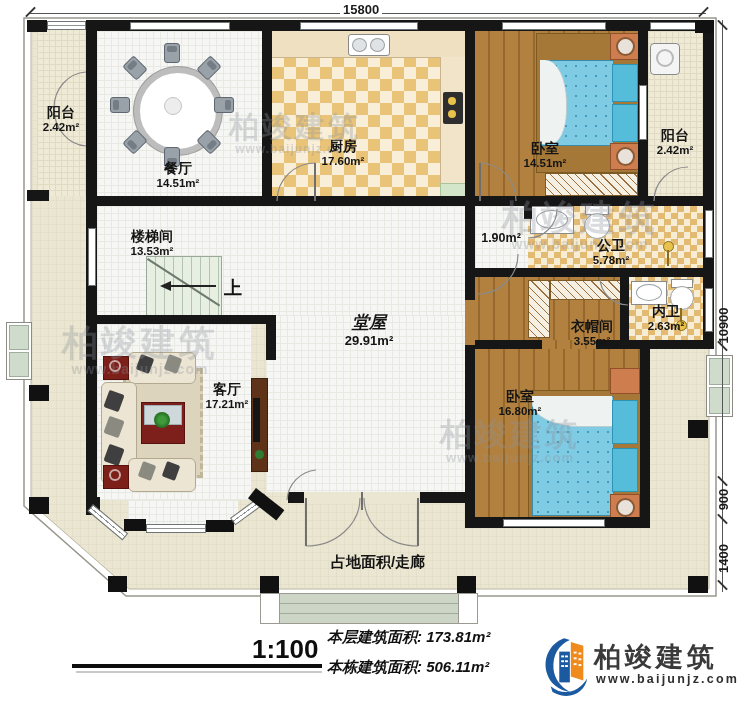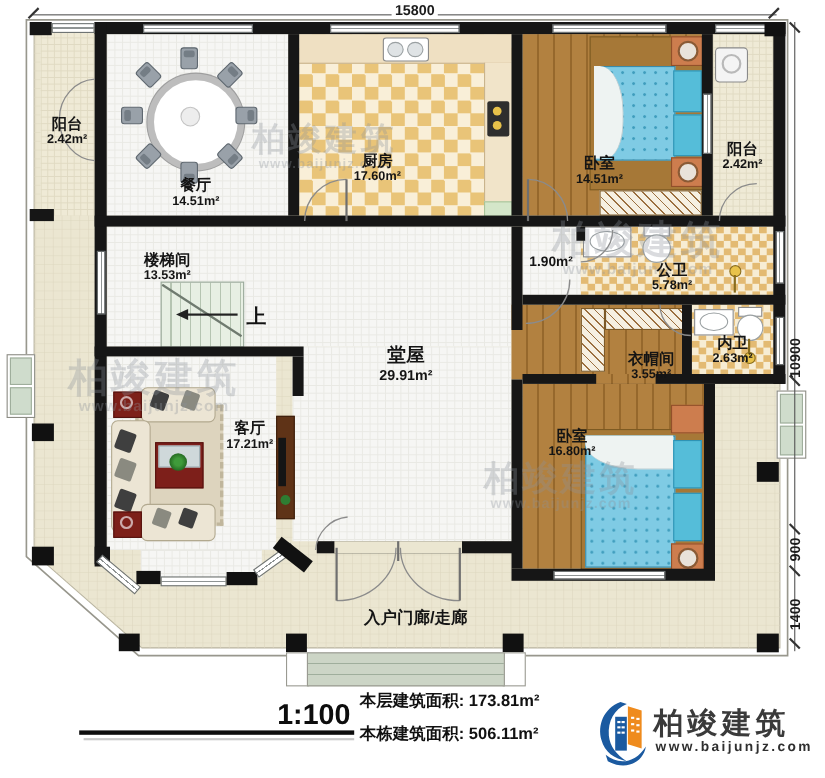--- a/index.html
+++ b/index.html
@@ -27,21 +27,21 @@
   .fix{position:absolute;background:#fff;border:1.5px solid #8a8a8a;}
   .gold-dot{position:absolute;width:9px;height:9px;border-radius:50%;background:#e8c24a;border:1.5px solid #8a6d1d;}
   .tick{position:absolute;width:13px;height:2px;background:#333;}
   .dimline{position:absolute;background:#555;}
   .dimtext{position:absolute;font-size:13px;font-weight:bold;color:#1c1c1c;background:#fff;padding:0 3px;}
   .vdim{position:absolute;font-size:13px;font-weight:bold;color:#1c1c1c;text-align:center;transform:rotate(-90deg);}
   .chair{position:absolute;width:16px;height:20px;background:#99a1a9;border:1px solid #5f6870;border-radius:3px;box-sizing:border-box;}
   .chair::after{content:"";display:block;margin:2px;height:6px;background:#747d85;border-radius:2px;}
   .pillow{position:absolute;background:#3f3f3f;border-radius:2px;transform:rotate(20deg);}
   .ftr-label{font-weight:700;color:#111;}
-  .stat-line{position:absolute;font-size:15px;font-weight:700;color:#111;white-space:nowrap;}
+  .stat-line{position:absolute;font-size:15px;font-weight:700;color:#111;white-space:nowrap;font-style:italic;}
   .stat-line .val{font-weight:700;}
 </style>
 </head>
 <body>
 
 <div id="stage">
 
   <svg class="abs" width="750" height="620" viewBox="0 0 750 620" style="left:0;top:0">
     <defs>
       <pattern id="pg" width="8" height="8" patternUnits="userSpaceOnUse">
@@ -278,21 +278,21 @@
   <div class="room-label" style="left:675px;top:127px;">
     <div class="rn">阳台</div>
     <div class="ra">2.42m²</div>
   </div>
   <div class="room-label" style="left:152px;top:228px;">
     <div class="rn">楼梯间</div>
     <div class="ra">13.53m²</div>
   </div>
   <div class="abs" style="left:224px;top:276px;font-size:18px;font-weight:bold;color:#111;">上</div>
   <div class="room-label" style="left:369px;top:313px;">
-    <div class="rn" style="font-size:17px;">堂屋</div>
+    <div class="rn" style="font-size:17px;font-style:italic;">堂屋</div>
     <div class="ra" style="font-size:13px;">29.91m²</div>
   </div>
   <div class="room-label" style="left:501px;top:231px;">
     <div class="ra" style="font-size:12.5px;text-align:right;">1.90m²</div>
   </div>
   <div class="room-label" style="left:611px;top:237px;">
     <div class="rn">公卫</div>
     <div class="ra">5.78m²</div>
   </div>
   <div class="room-label" style="left:666px;top:303px;">
@@ -305,27 +305,27 @@
   </div>
   <div class="room-label" style="left:227px;top:381px;">
     <div class="rn">客厅</div>
     <div class="ra">17.21m²</div>
   </div>
   <div class="room-label" style="left:520px;top:388px;">
     <div class="rn">卧室</div>
     <div class="ra">16.80m²</div>
   </div>
   <div class="room-label" style="left:378px;top:553px;">
-    <div class="rn" style="font-size:15px;">入户门廊/走廊</div>
+    <div class="rn" style="font-size:15px;">占地面积/走廊</div>
   </div>
 
   <div class="dimline" style="left:30px;top:13px;width:676px;height:1px;"></div>
   <div class="tick" style="left:24px;top:11px;transform:rotate(-45deg);"></div>
   <div class="tick" style="left:697px;top:11px;transform:rotate(-45deg);"></div>
-  <div class="dimtext" style="left:340px;top:2px;margin-left:16px;">15800</div>
+  <div class="dimtext" style="left:340px;top:2px;">15800</div>
   <div class="dimline" style="left:722px;top:20px;width:1px;height:572px;"></div>
   <div class="tick" style="left:716px;top:24px;transform:rotate(45deg);"></div>
   <div class="tick" style="left:716px;top:345px;transform:rotate(45deg);"></div>
   <div class="tick" style="left:716px;top:480px;transform:rotate(45deg);"></div>
   <div class="tick" style="left:716px;top:518px;transform:rotate(45deg);"></div>
   <div class="tick" style="left:716px;top:584px;transform:rotate(45deg);"></div>
   <div class="vdim" style="left:693px;top:318px;width:60px;">10900</div>
   <div class="vdim" style="left:706px;top:492px;width:34px;">900</div>
   <div class="vdim" style="left:703px;top:551px;width:40px;">1400</div>
 

